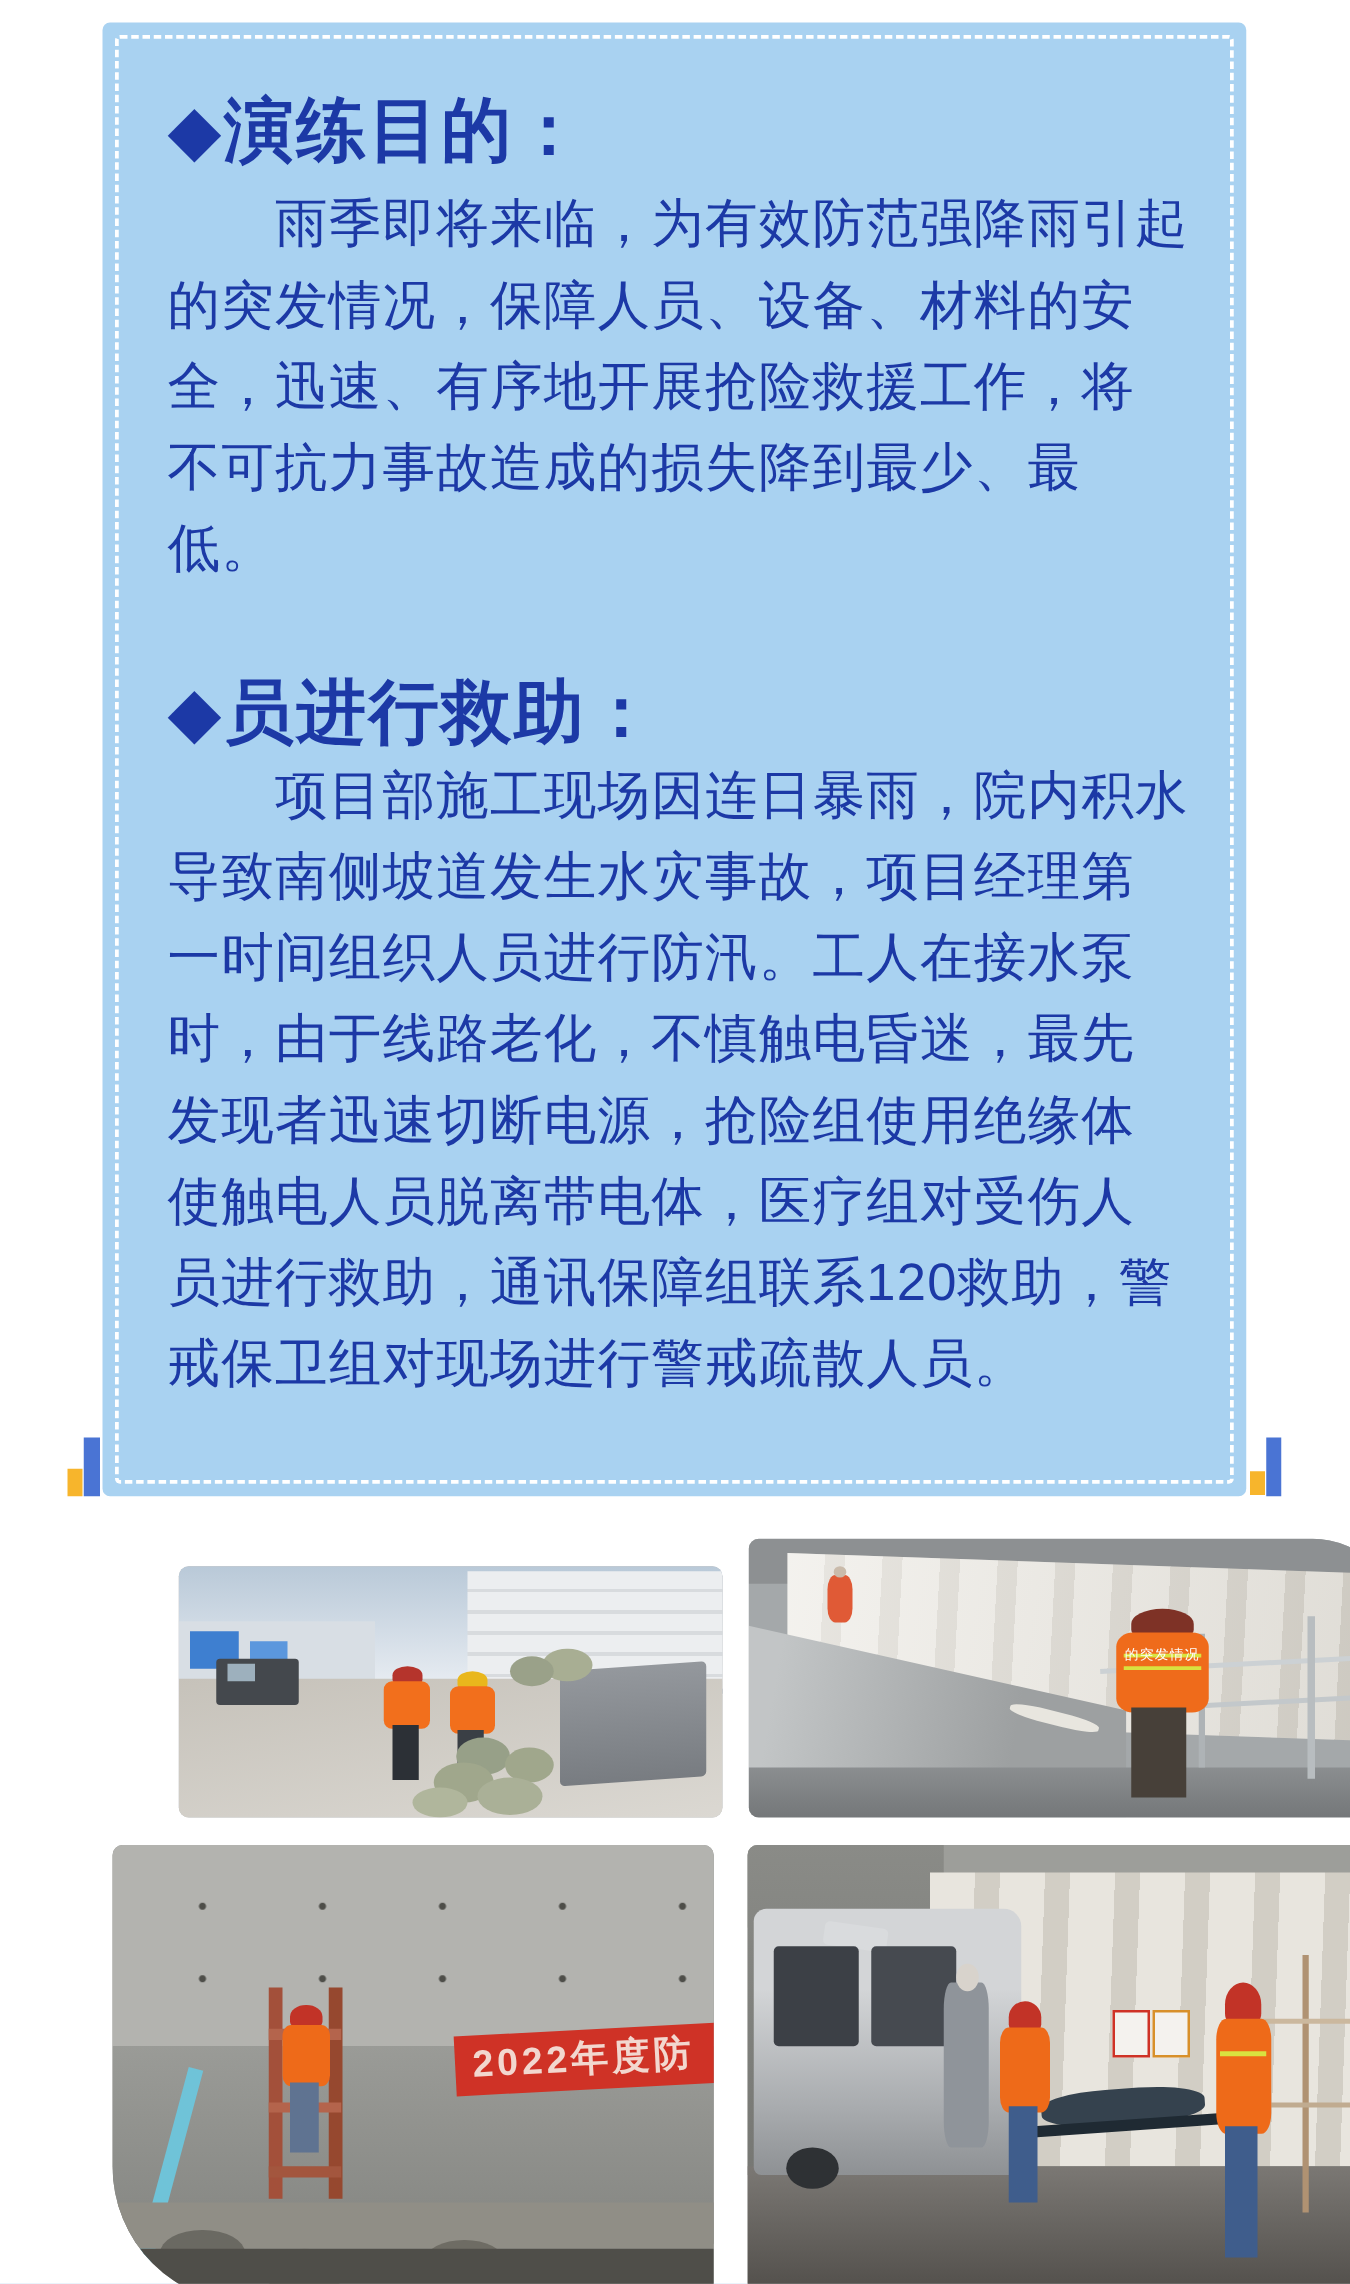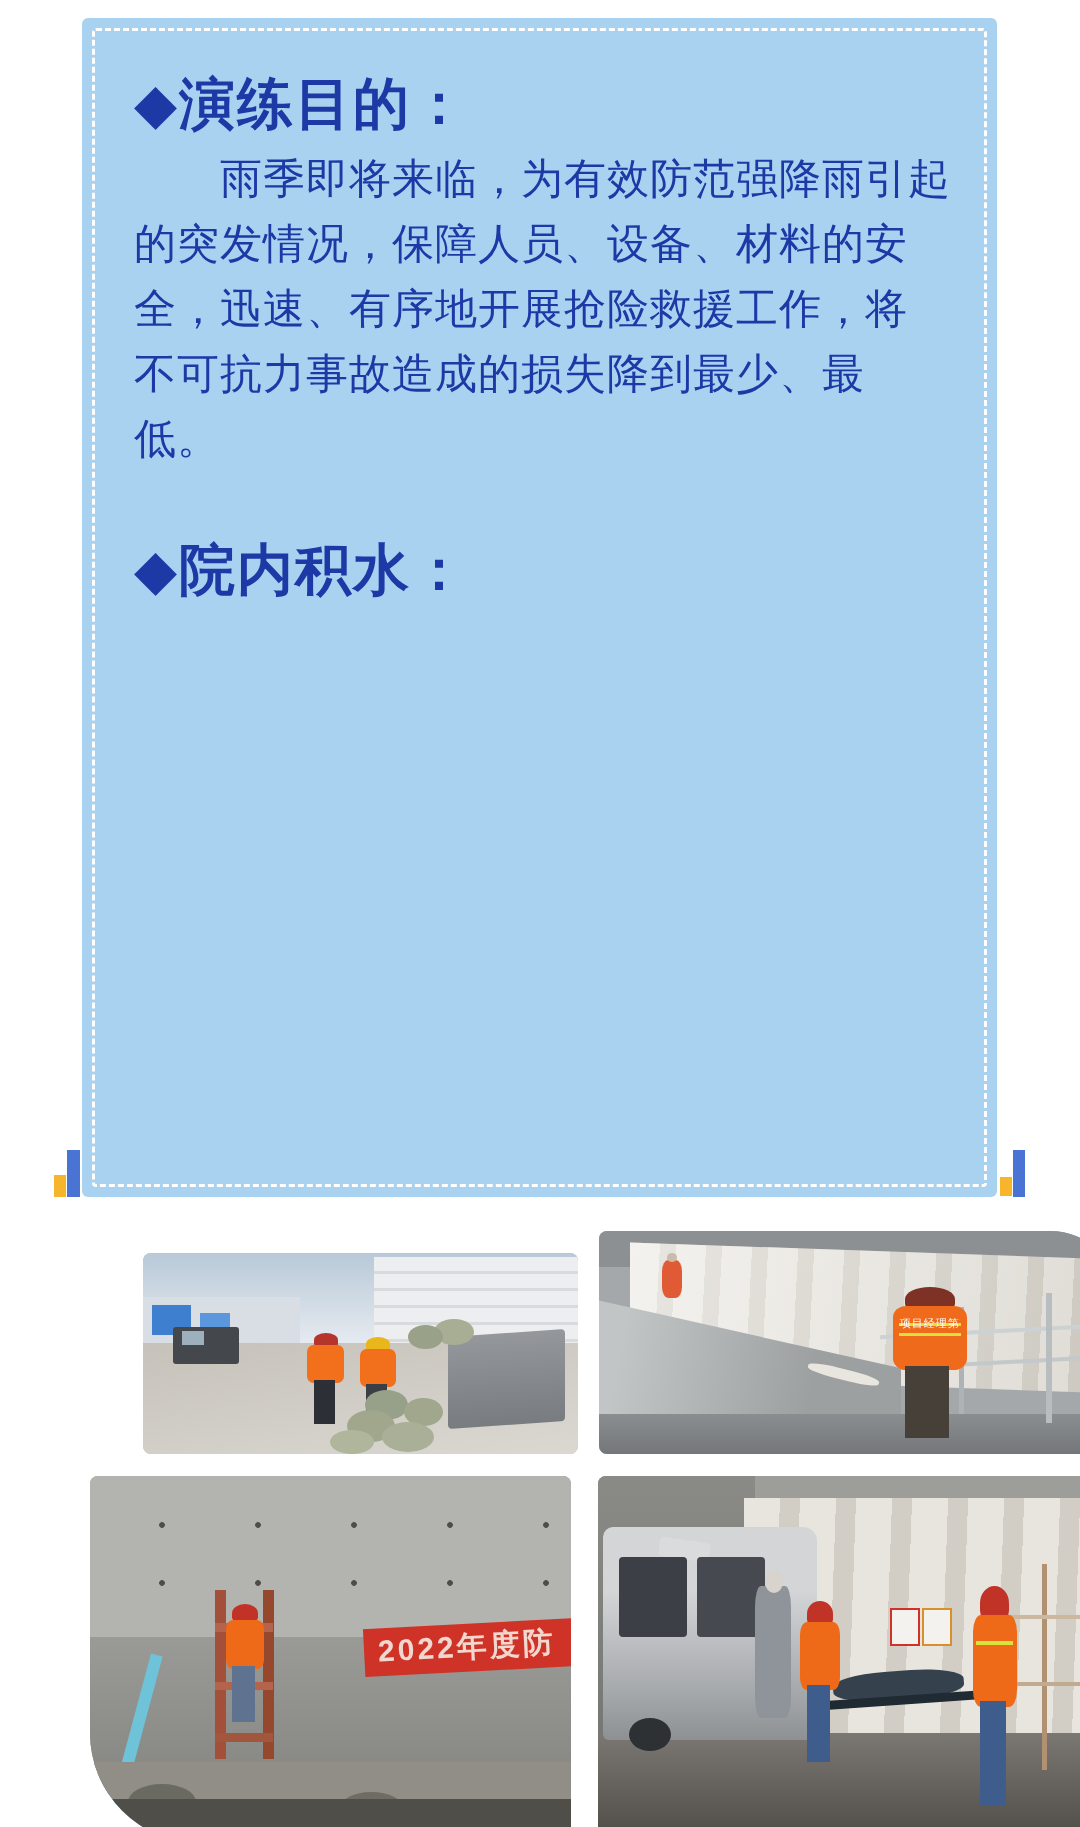--- a/index.html
+++ b/index.html
@@ -162,21 +162,29 @@
   <section class="card">
     <div class="card-border"></div>
 
     <h2 class="heading h-purpose">◆演练目的：</h2>
     <p class="para p-purpose">　　雨季即将来临，为有效防范强降雨引起
 的突发情况，保障人员、设备、材料的安
 全，迅速、有序地开展抢险救援工作，将
 不可抗力事故造成的损失降到最少、最
 低。</p>
 
-    <h2 class="heading h-background">◆院内积水：</h2>
+    <h2 class="heading h-background">◆员进行救助：</h2>
+    <p class="para p-background">　　项目部施工现场因连日暴雨，院内积水
+导致南侧坡道发生水灾事故，项目经理第
+一时间组织人员进行防汛。工人在接水泵
+时，由于线路老化，不慎触电昏迷，最先
+发现者迅速切断电源，抢险组使用绝缘体
+使触电人员脱离带电体，医疗组对受伤人
+员进行救助，通讯保障组联系120救助，警
+戒保卫组对现场进行警戒疏散人员。</p>
   </section>
 
   <div class="acc acc-lb"></div>
   <div class="acc acc-ly"></div>
   <div class="acc acc-rb"></div>
   <div class="acc acc-ry"></div>
 
   <figure class="ph ph1" aria-label="两名工人在驻地院内码放防汛沙袋">
     <div class="el s1-sky"></div>
     <div class="el s1-bldg-l"></div>
@@ -218,21 +226,21 @@
     <div class="el s2-vpole"></div>
     <div class="el s2-vpole2"></div>
     <div class="el s2-distant"></div>
     <div class="el s2-distant-head"></div>
     <div class="fig s2-worker">
       <div class="hat"></div>
       <div class="vest">
         <div class="s2-stripe s2-st1"></div>
         <div class="s2-stripe s2-st2"></div>
       </div>
-      <div class="s2-vest-label">项目经理第</div>
+      <div class="s2-vest-label">的突发情况</div>
       <div class="legs"></div>
     </div>
   </figure>
 
   <figure class="ph ph3" aria-label="工人在挂苫布的混凝土墙前登梯作业">
     <div class="el s3-wall"></div>
     <div class="el s3-tarp"></div>
     <div class="el s3-banner">
       <span class="s3-banner-text">2022年度防</span>
     </div>

